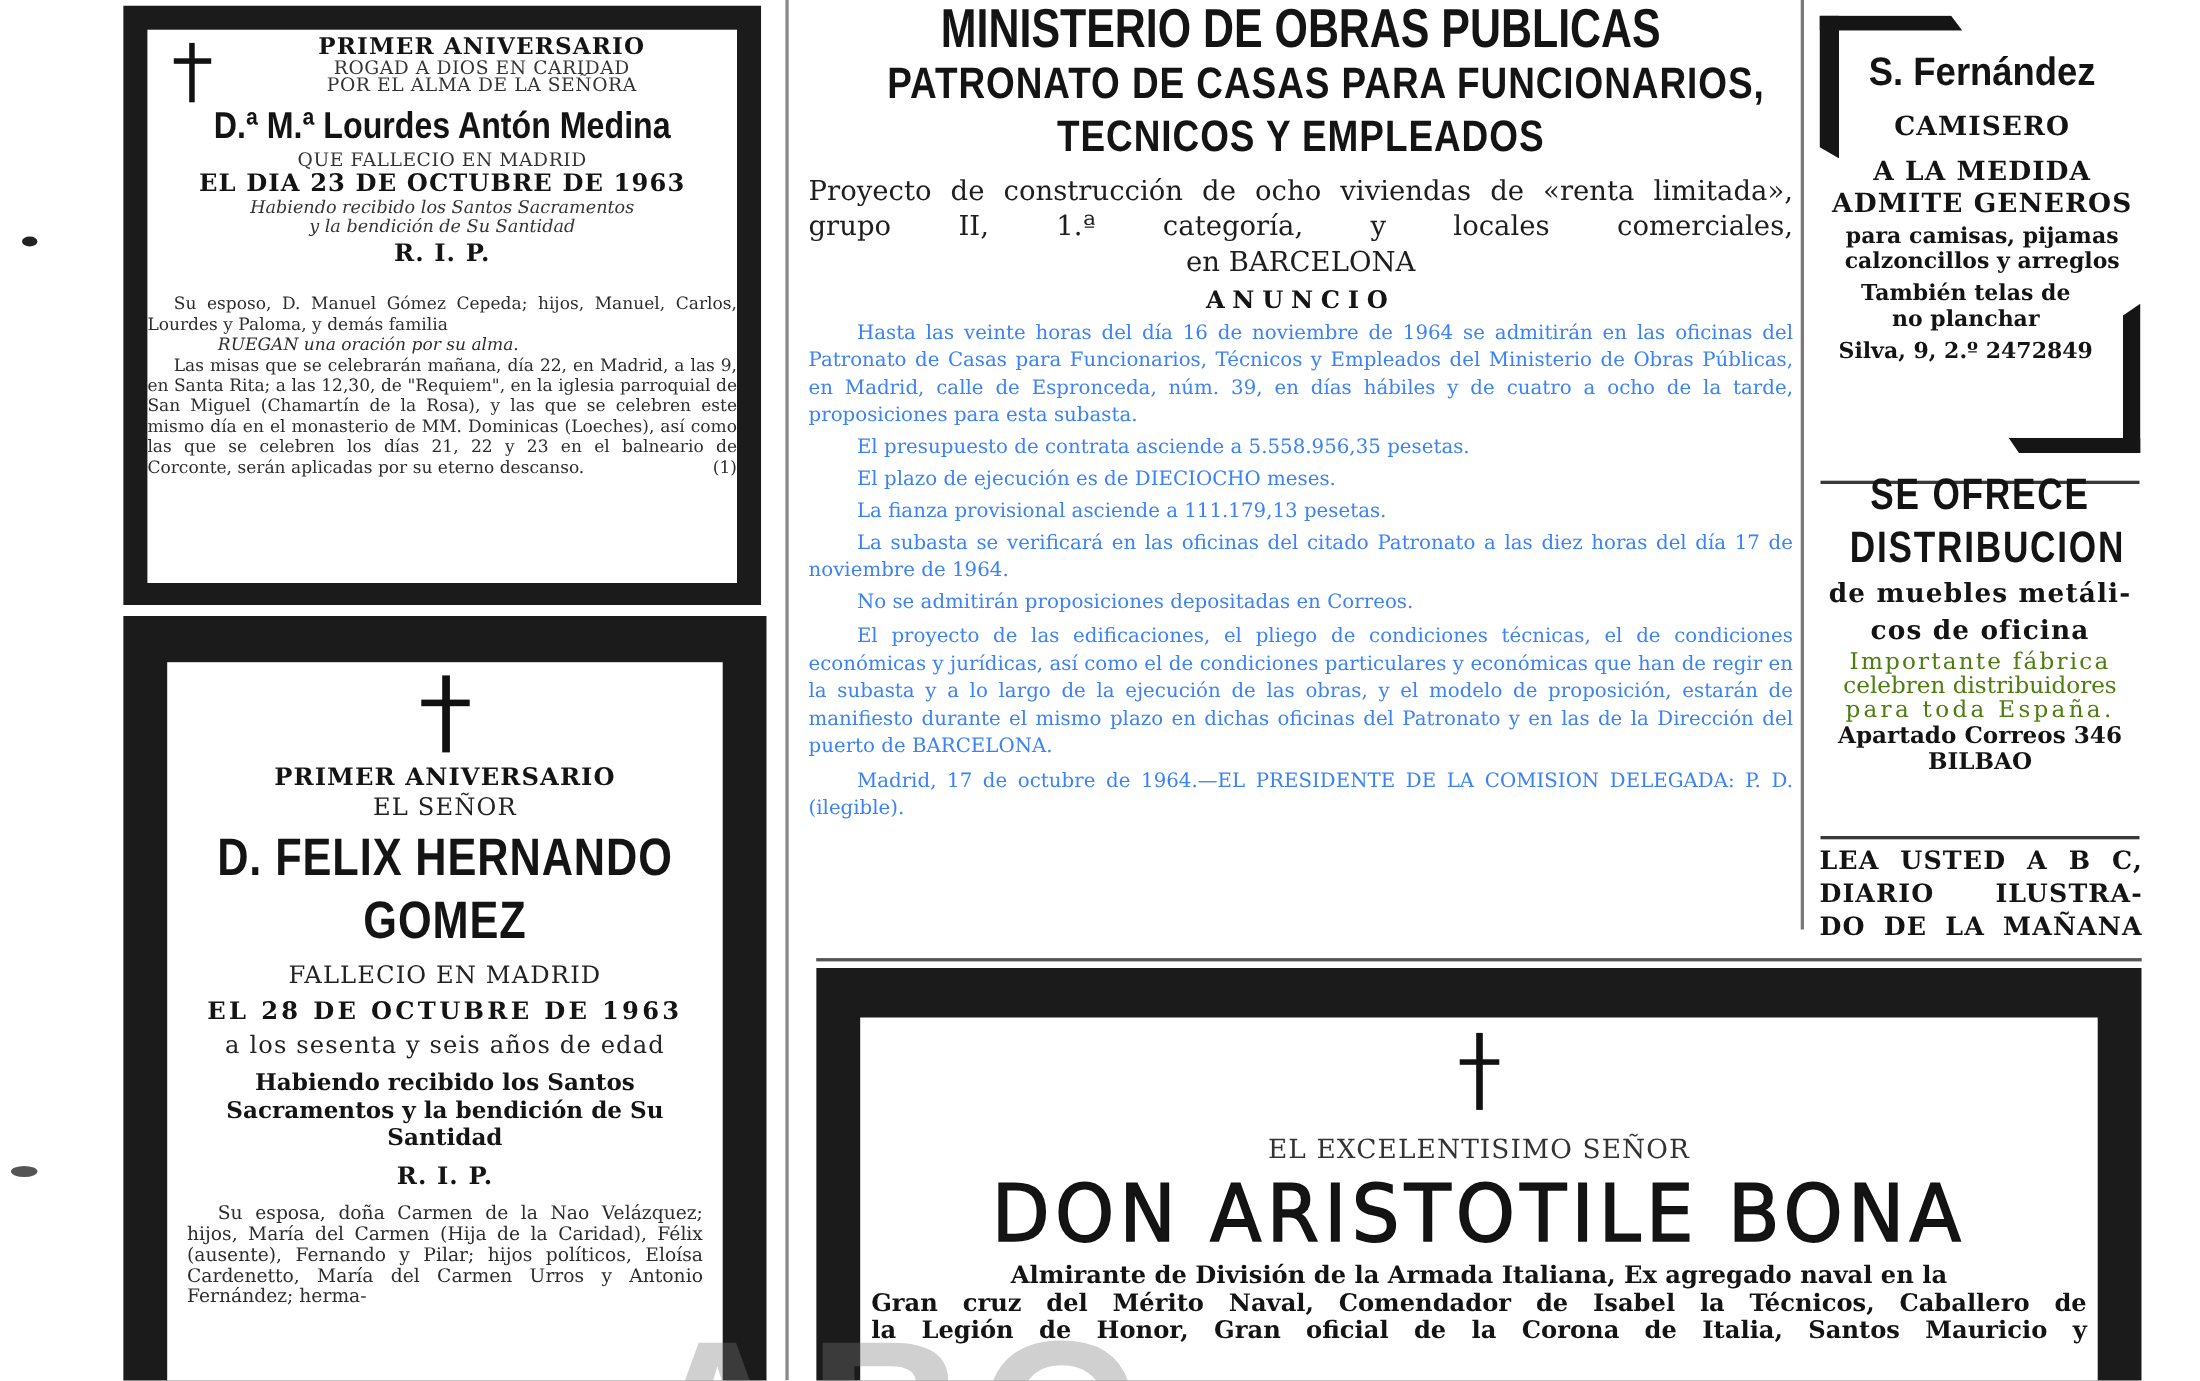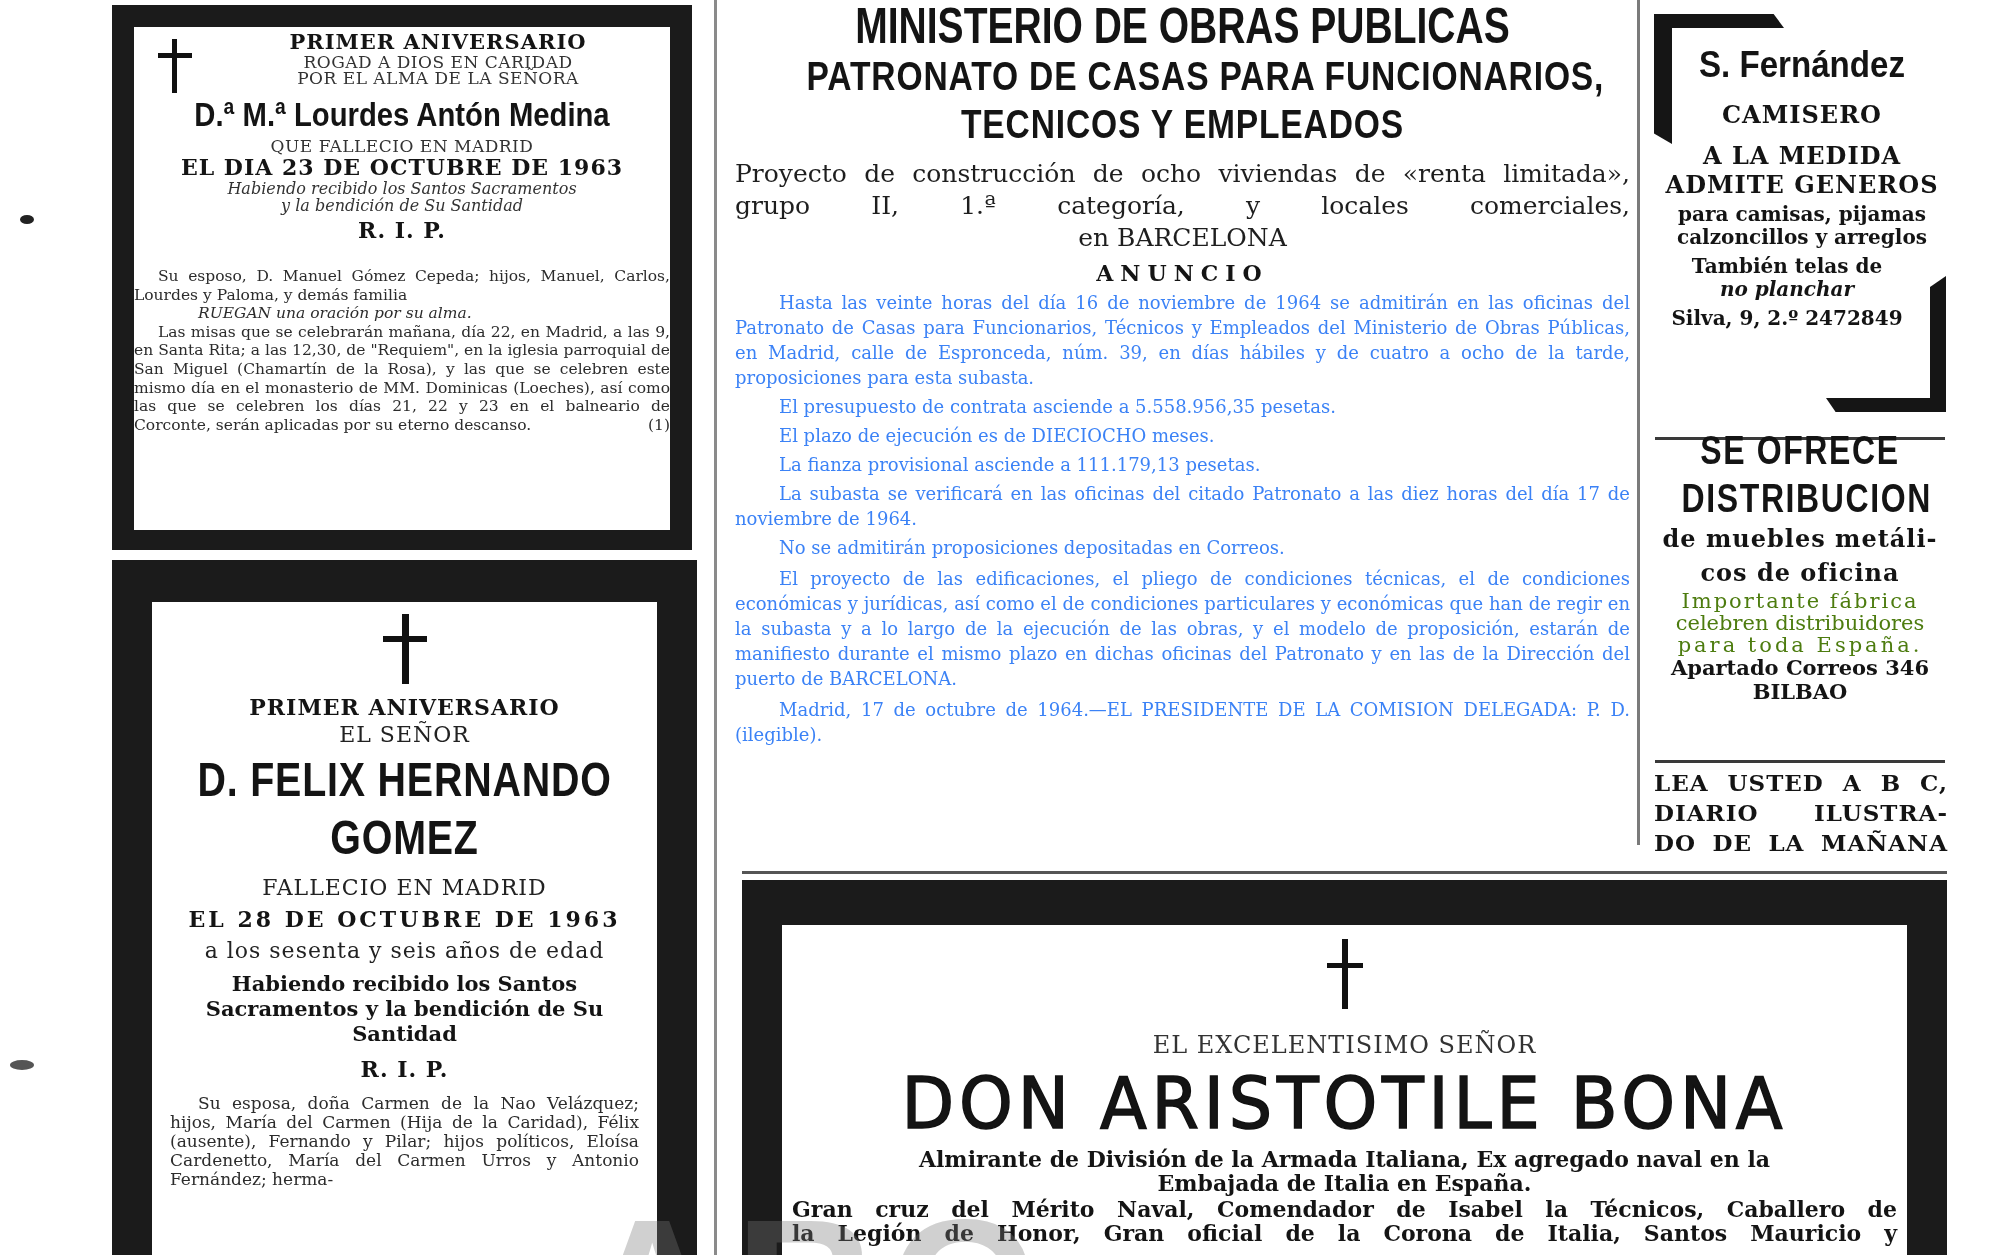--- a/index.html
+++ b/index.html
@@ -175,21 +175,21 @@
   <div class="abs" style="right:6px; top:262px; width:16px; height:136px; background:#151515; clip-path:polygon(0 8%,100% 0,100% 100%,0 100%);"></div>
   <div class="abs" style="right:6px; top:384px; width:120px; height:14px; background:#151515; clip-path:polygon(0 0,100% 0,100% 100%,8% 100%);"></div>
   <div class="center" style="position:absolute; left:10px; right:10px; top:30px;">
     <div class="brand">S. Fernández</div>
     <div class="l" style="margin-top:14px;">CAMISERO</div>
     <div class="l" style="margin-top:12px;">A LA MEDIDA</div>
     <div class="l">ADMITE GENEROS</div>
     <div class="s" style="margin-top:4px;">para camisas, pijamas</div>
     <div class="s">calzoncillos y arreglos</div>
     <div class="s" style="margin-top:6px; padding-right:30px;">También telas de</div>
-    <div class="s" style="padding-right:30px;font-style:italic;">no planchar</div>
+    <div class="s" style="padding-right:30px;">no planchar</div>
     <div class="s" style="margin-top:6px; padding-right:30px;">Silva, 9, 2.º 2472849</div>
   </div>
 </section>
 
 <div class="hr" style="left:1655px; top:437px; width:290px;"></div>
 
 <section id="ad2" class="abs center" style="left:1652px; top:426px; width:296px; height:300px;">
   <div class="h">SE OFRECE</div>
   <div class="h">DISTRIBUCION</div>
   <div class="m">de muebles metáli-</div>
@@ -214,20 +214,19 @@
   <div class="inner" style="left:40px; top:45px; right:40px; bottom:0;"></div>
   <div class="abs center" style="left:40px; top:45px; right:40px; bottom:0;">
     <div class="cross" style="left:50%; top:14px;">
       <div class="v" style="left:-3px; top:0; width:6px; height:70px;"></div>
       <div class="h" style="left:-18px; top:24px; width:36px; height:5px;"></div>
     </div>
     <div style="position:absolute; left:0; right:0; top:106px;">
       <div class="pre">EL EXCELENTISIMO SEÑOR</div>
       <div class="name" style="margin-top:4px; line-height:80px;">DON ARISTOTILE BONA</div>
       <div class="sub" style="margin-top:4px;">Almirante de División de la Armada Italiana, Ex agregado naval en la</div>
-      <div class="sub">Embajada de Italia en España.</div>
       <div class="body just" style="margin:2px 10px 0; text-align-last:justify;">Gran cruz del Mérito Naval, Comendador de Isabel la Técnicos, Caballero de</div>
       <div class="body just" style="margin:0 10px; text-align-last:justify;">la Legión de Honor, Gran oficial de la Corona de Italia, Santos Mauricio y</div>
     </div>
   </div>
 </section>
 
 <div class="wm" style="left:580px; top:1175px;">ABC</div>
 
 </body></html>

